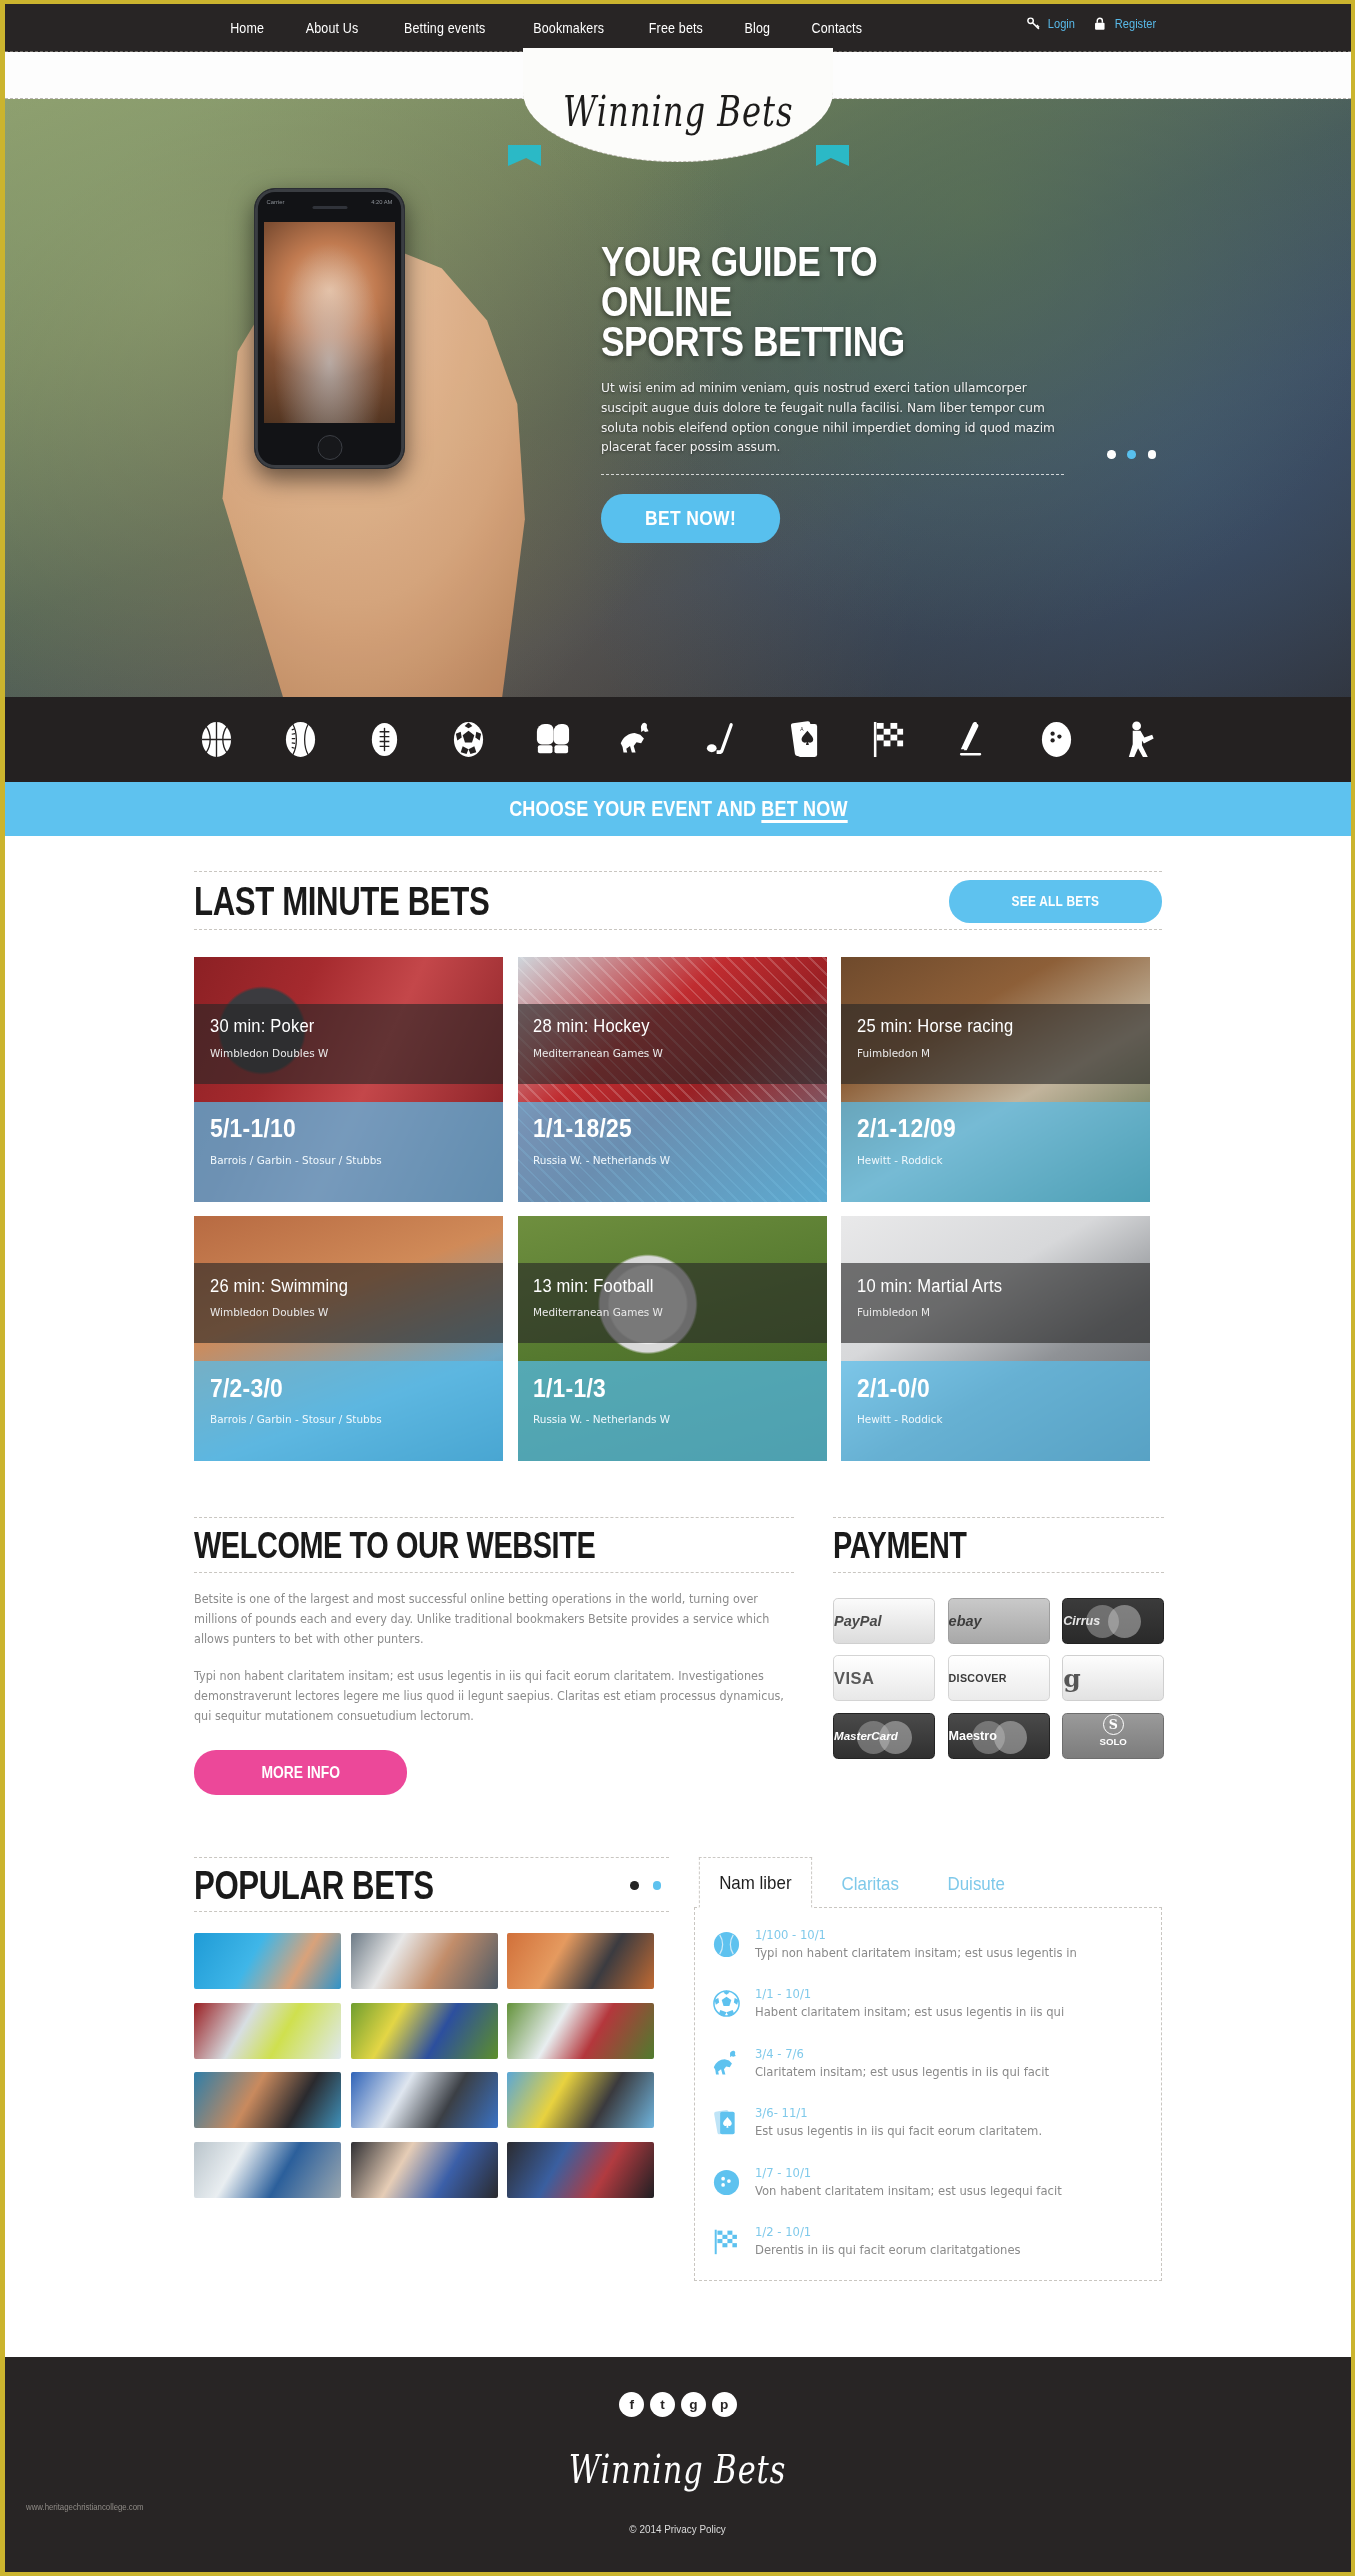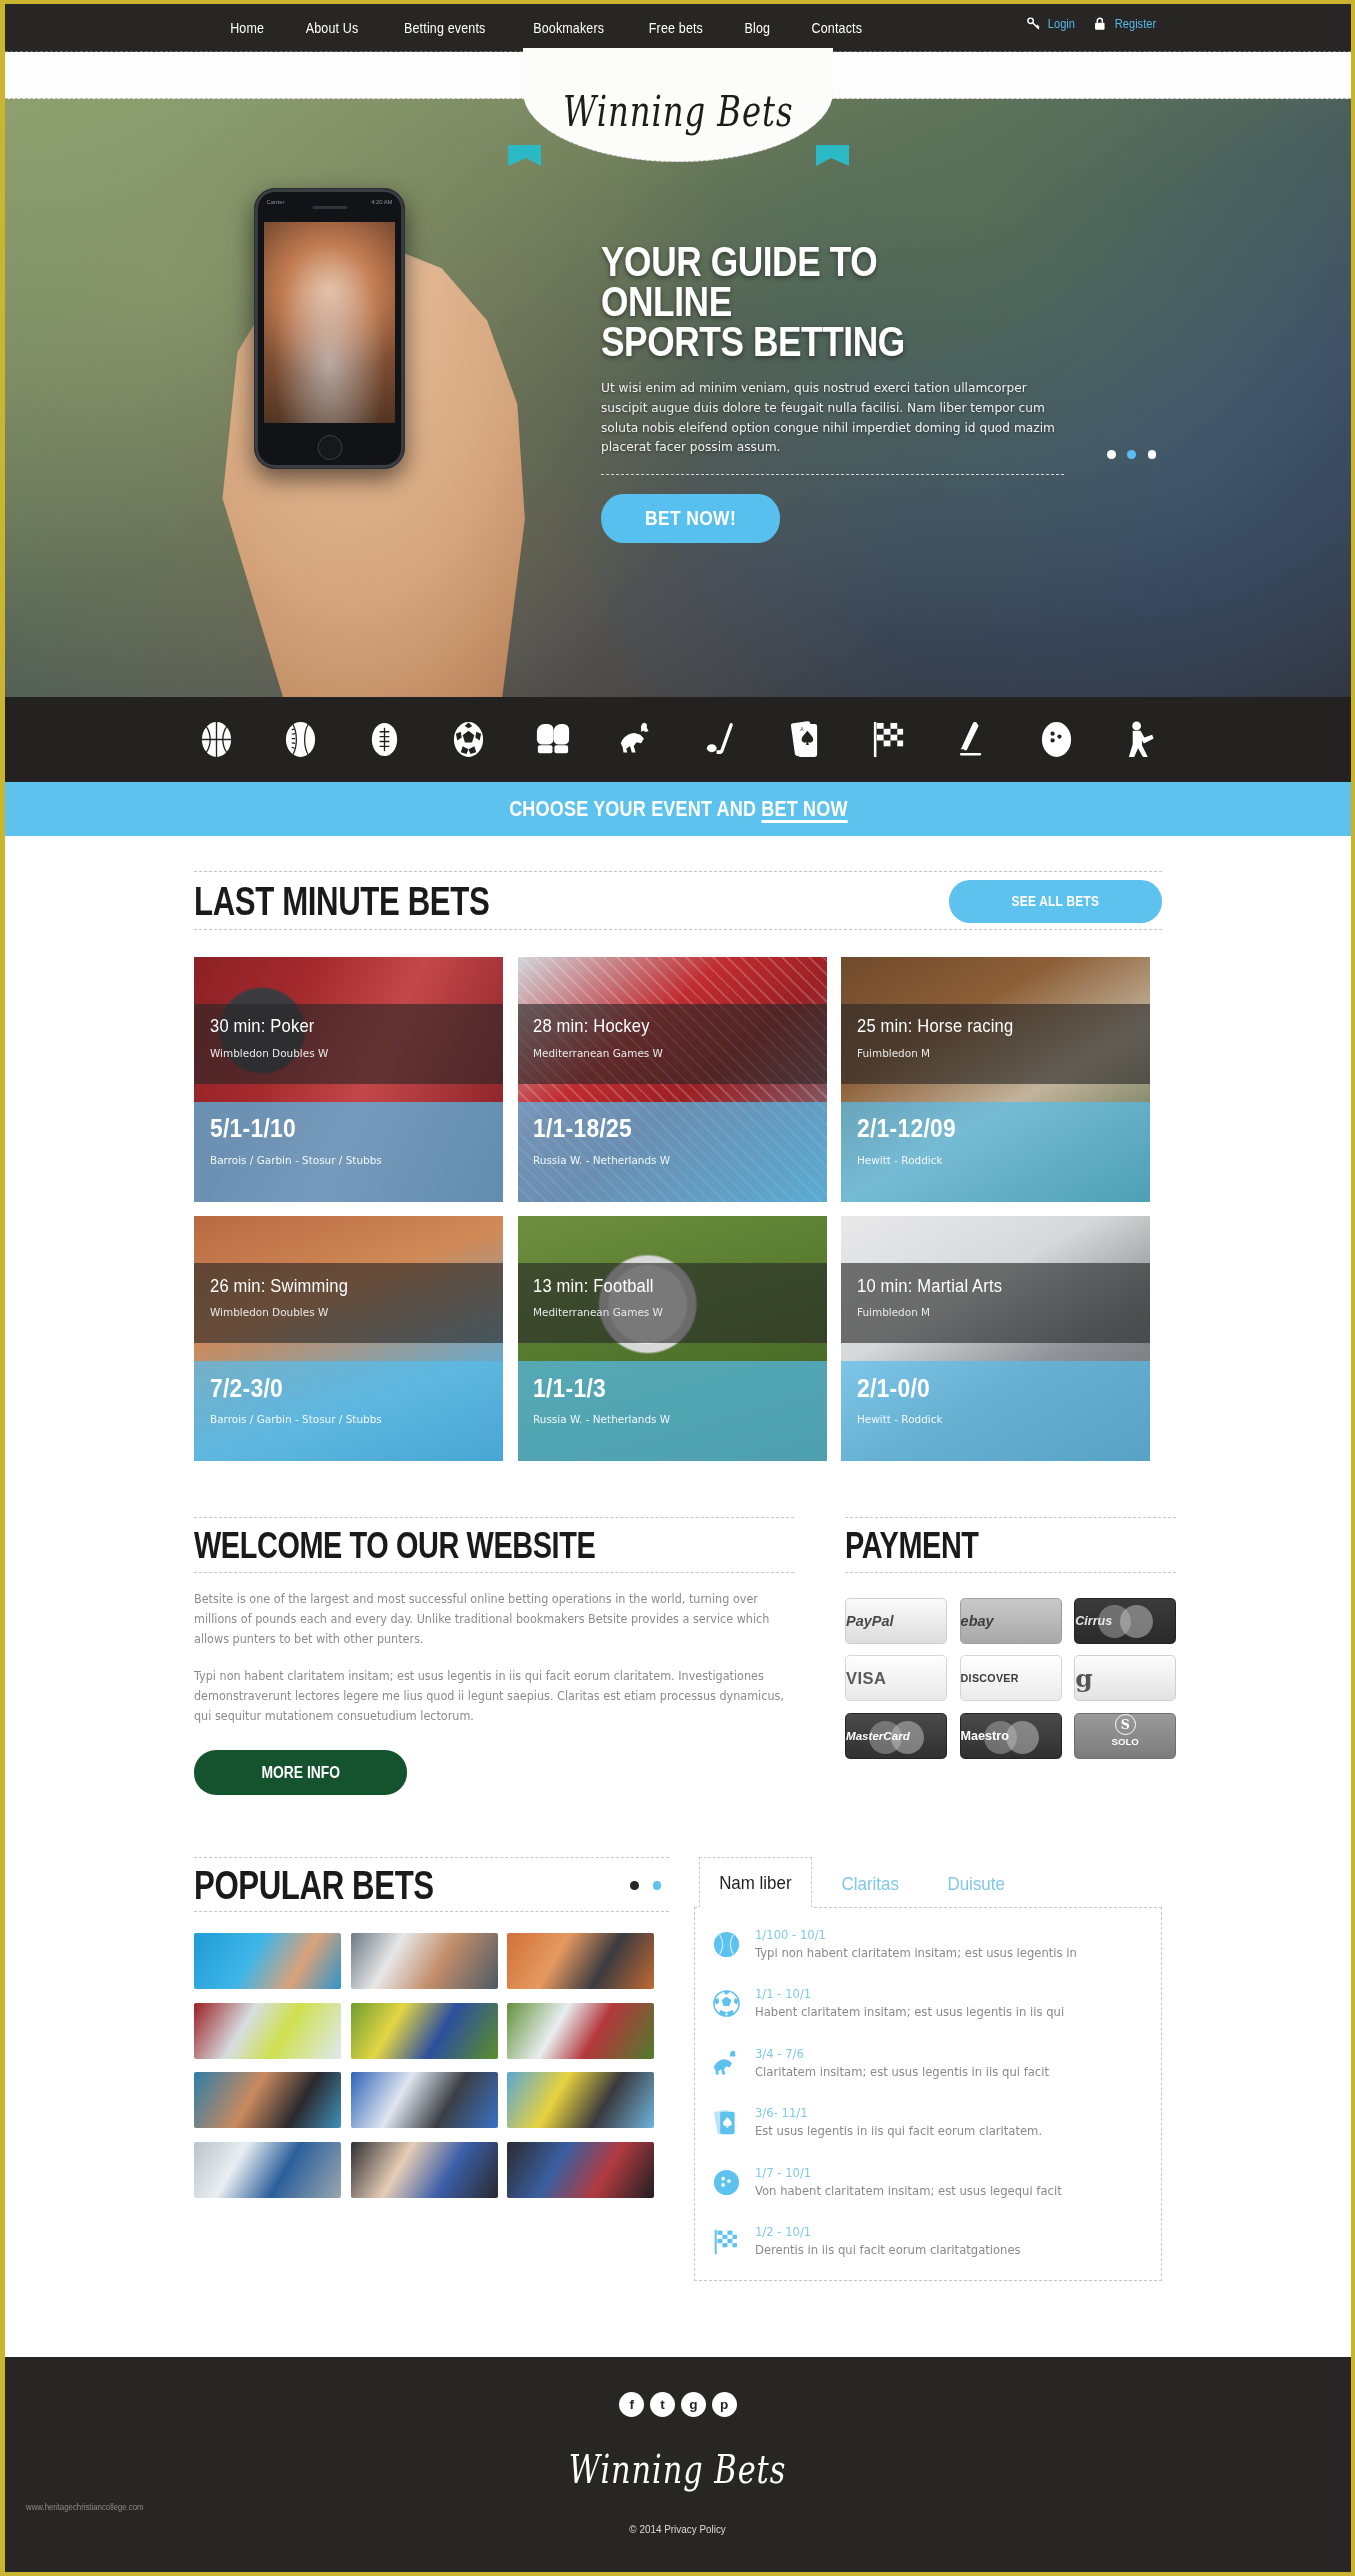--- a/index.html
+++ b/index.html
@@ -288,32 +288,32 @@
   .ph-swim { background:
       linear-gradient(160deg,#b76a42 0%,#d08a58 35%,#6fa7c4 70%,#2c6f93 100%); }
   .ph-foot { background:
       radial-gradient(circle at 42% 36%, #ffffff 0 16%, #d9d9d9 17% 20%, transparent 21%),
       linear-gradient(165deg,#6f8f3f 0%,#55792f 45%,#3d5c22 100%); }
   .ph-martial { background:
       linear-gradient(150deg,#e9e9ea 0%,#d7d8da 35%,#8f9296 62%,#5e6267 100%); }
 
   
   .two-col {
-    display: grid; grid-template-columns: 600px 1fr; gap: 51px;
+    display: grid; grid-template-columns: 600px 1fr; gap: 39px;
     margin-top: 56px;
   }
   .sec-head.sm .sec-title { font-size: 37px; }
   .para {
     color:#8b8b8b; font-size: 11.4px; line-height: 1.75;
     font-family:"DejaVu Sans",sans-serif; margin-top: 17.4px;
     transform: scaleX(0.985); transform-origin:left top;
   }
   .btn-more {
     margin-top: 23px; width: 213px; height: 45px; border-radius: 22px;
-    background:#14532d; color:#fff; border:none; cursor:pointer;
+    background:#ec4899; color:#fff; border:none; cursor:pointer;
     font-family:"Liberation Sans",sans-serif; font-weight:700; font-size:16.5px;
     display:flex; align-items:center; justify-content:center;
     text-transform:uppercase;
   }
   .btn-more span { transform: scaleX(0.84); display:block; }
 
   .pay-grid {
     display:grid; grid-template-columns: repeat(3, 102px);
     gap: 11.6px 12.6px; margin-top: 25px;
   }

